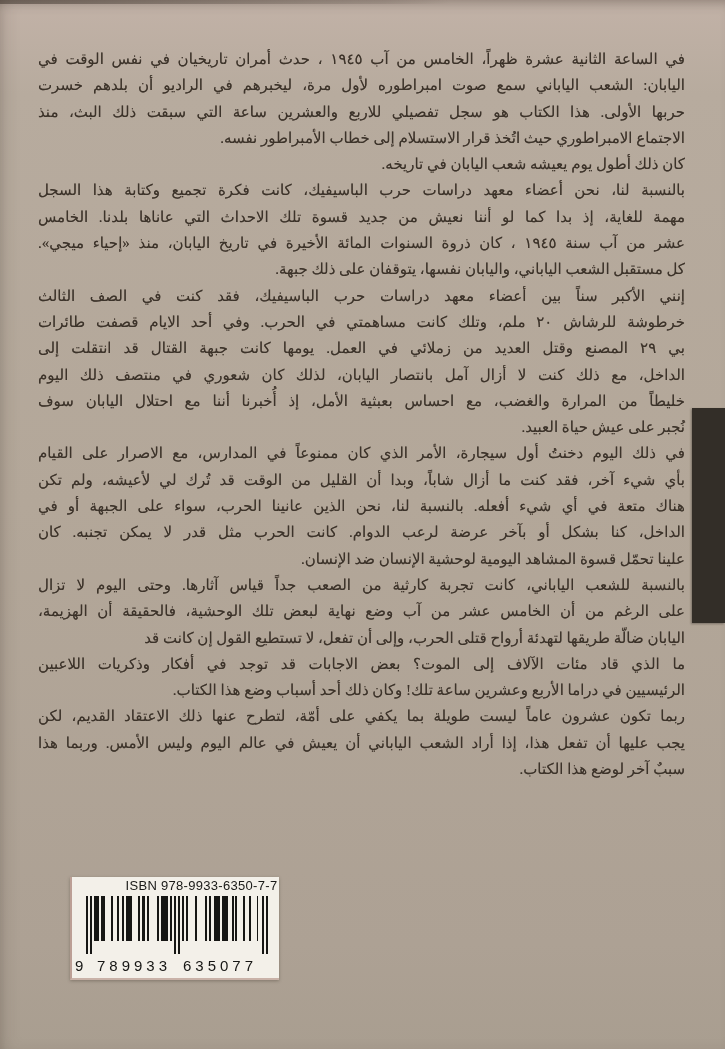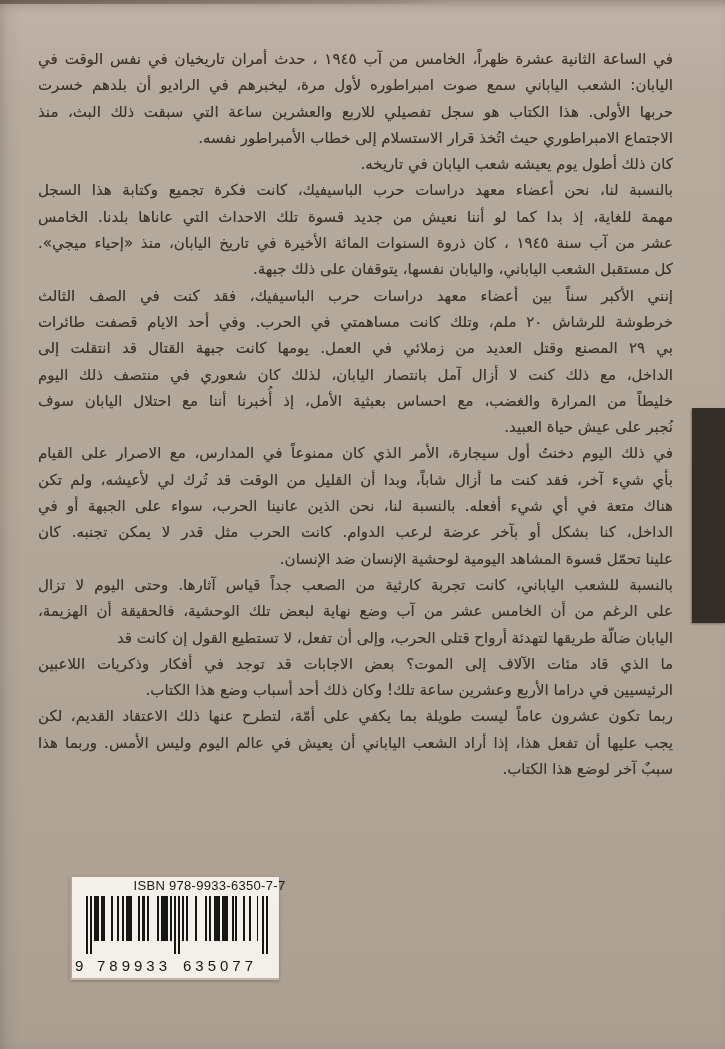--- a/index.html
+++ b/index.html
@@ -8,26 +8,27 @@
     position:relative;width:725px;height:1049px;overflow:hidden;
     background:linear-gradient(180deg,#c2b2a7 0%,#b7ab9e 9%,#b3a799 48%,#ada194 90%,#a99e90 100%);
     box-shadow:inset 10px 0 20px -12px rgba(60,50,40,.35), inset 0 10px 14px -10px rgba(60,50,40,.45);
   }
   .top-edge{
     position:absolute;top:0;left:0;width:62%;height:4px;
     background:linear-gradient(90deg,rgba(62,52,44,.55),rgba(62,52,44,.15) 85%,rgba(62,52,44,0));
   }
   
   .blurb{
-    position:absolute;top:46px;right:52px;left:38px;
+    position:absolute;top:46px;right:40px;left:38px;
     direction:rtl;
     color:#3c332a;
     font-size:15px;
     line-height:26.3px;
     text-shadow:0 0 .5px rgba(60,48,38,.55);
+    font-family:Liberation Serif, serif;
   }
   .para{margin:0;}
   .line{
     text-align:justify;
     text-align-last:justify;
   }
   .para .line:last-child{text-align-last:right;}
   
   .black-flap{
     position:absolute;right:0;top:408px;width:33px;height:215px;
@@ -37,21 +38,21 @@
   
   .isbn-sticker{
     position:absolute;left:70px;top:877px;width:207px;height:101px;
     background:#f3f0e9;
     border-left:2px solid rgba(122,62,48,.45);
     border-bottom:2px solid rgba(122,62,48,.35);
     box-shadow:0 1px 3px rgba(50,40,30,.35);
     font-family:"Liberation Sans",sans-serif;color:#191917;
   }
   .isbn-label{
-    position:absolute;top:1px;left:16px;width:100%;
+    position:absolute;top:1px;left:8px;width:100%;
     text-align:center;font-size:13px;letter-spacing:.3px;white-space:nowrap;padding-left:18px;
   }
   .bars{
     position:absolute;left:14px;top:19px;width:182px;height:58px;display:block;
   }
   .bars rect{fill:#161614;shape-rendering:crispEdges;}
   .bc-digit{position:absolute;bottom:4px;font-size:15px;color:#161614;}
   .bc-first{left:3px;}
   .bc-g1{left:25px;letter-spacing:4px;}
   .bc-g2{left:111px;letter-spacing:4px;text-align:center;}

